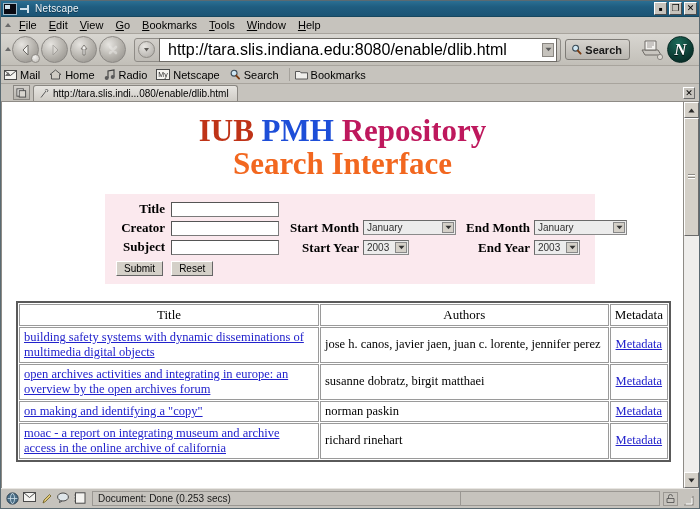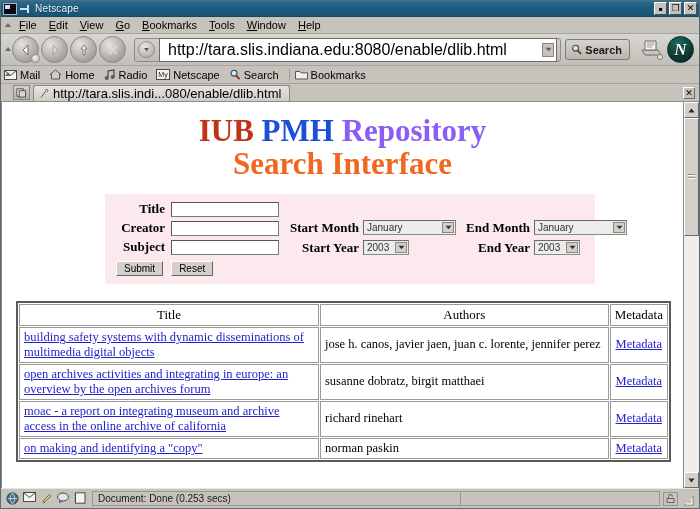--- a/index.html
+++ b/index.html
@@ -180,21 +180,21 @@
     background: linear-gradient(to bottom,#d2cfca,#b8b5af);
     border: 1px solid #8a8782; position: relative; flex:0 0 auto;
     display:flex;align-items:center;justify-content:center;
   }
   .tab {
     display: flex; align-items: center; gap: 4px;
     height: 16px; padding: 0 8px 0 5px;
     background: linear-gradient(to bottom,#e7e5e1,#cfccc6);
     border: 1px solid #8a8782; border-bottom: none;
     border-radius: 3px 3px 0 0;
-    font-size: 13px; color: #000; white-space: nowrap;
+    font-size: 10px; color: #000; white-space: nowrap;
   }
   .tabbar-close {
     position: absolute; right: 4px; bottom: 2px;
     width: 12px; height: 12px; background: #c6c3bd;
     border: 1px solid #fff; border-right-color:#6b6b6b; border-bottom-color:#6b6b6b;
     font-size: 9px; line-height: 10px; text-align: center; color:#000;
   }
 
   
   .contentwrap {
@@ -490,21 +490,21 @@
     <div class="tabbar-close">✕</div>
   </div>
 
   <div class="contentwrap">
     <div class="page">
 
       <div class="page-title">
         <div class="l1">
           <span style="color:#bf3317">IUB</span>
           <span style="color:#1d4ed8">PMH</span>
-          <span style="color:#8b5cf6">Repository</span>
+          <span style="color:#be185d">Repository</span>
         </div>
         <div class="l2">
           <span style="color:#f2671f">Search Interface</span>
         </div>
       </div>
 
       <div class="formpanel">
         <div class="fp-left">
           <div class="fp-row">
             <div class="fp-label">Title</div>
@@ -583,27 +583,27 @@
               <td class="c-title"><a class="lnk" href="#">building safety systems with dynamic disseminations of multimedia digital objects</a></td>
               <td class="c-auth">jose h. canos, javier jaen, juan c. lorente, jennifer perez</td>
               <td class="c-meta"><a class="lnk" href="#">Metadata</a></td>
             </tr>
             <tr>
               <td class="c-title"><a class="lnk" href="#">open archives activities and integrating in europe: an overview by the open archives forum</a></td>
               <td class="c-auth">susanne dobratz, birgit matthaei</td>
               <td class="c-meta"><a class="lnk" href="#">Metadata</a></td>
             </tr>
             <tr>
-              <td class="c-title"><a class="lnk" href="#">moac - a report on integrating museum and archive access in the online archive of california</a></td>
-              <td class="c-auth">richard rinehart</td>
+              <td class="c-title"><a class="lnk" href="#">on making and identifying a "copy"</a></td>
+              <td class="c-auth">norman paskin</td>
               <td class="c-meta"><a class="lnk" href="#">Metadata</a></td>
             </tr>
             <tr>
-              <td class="c-title"><a class="lnk" href="#">on making and identifying a "copy"</a></td>
-              <td class="c-auth">norman paskin</td>
+              <td class="c-title"><a class="lnk" href="#">moac - a report on integrating museum and archive access in the online archive of california</a></td>
+              <td class="c-auth">richard rinehart</td>
               <td class="c-meta"><a class="lnk" href="#">Metadata</a></td>
             </tr>
           </tbody>
         </table>
       </div>
     </div>
 
     <div class="vscroll">
       <div class="sb-btn">
         <svg width="7" height="5" viewBox="0 0 7 5">

